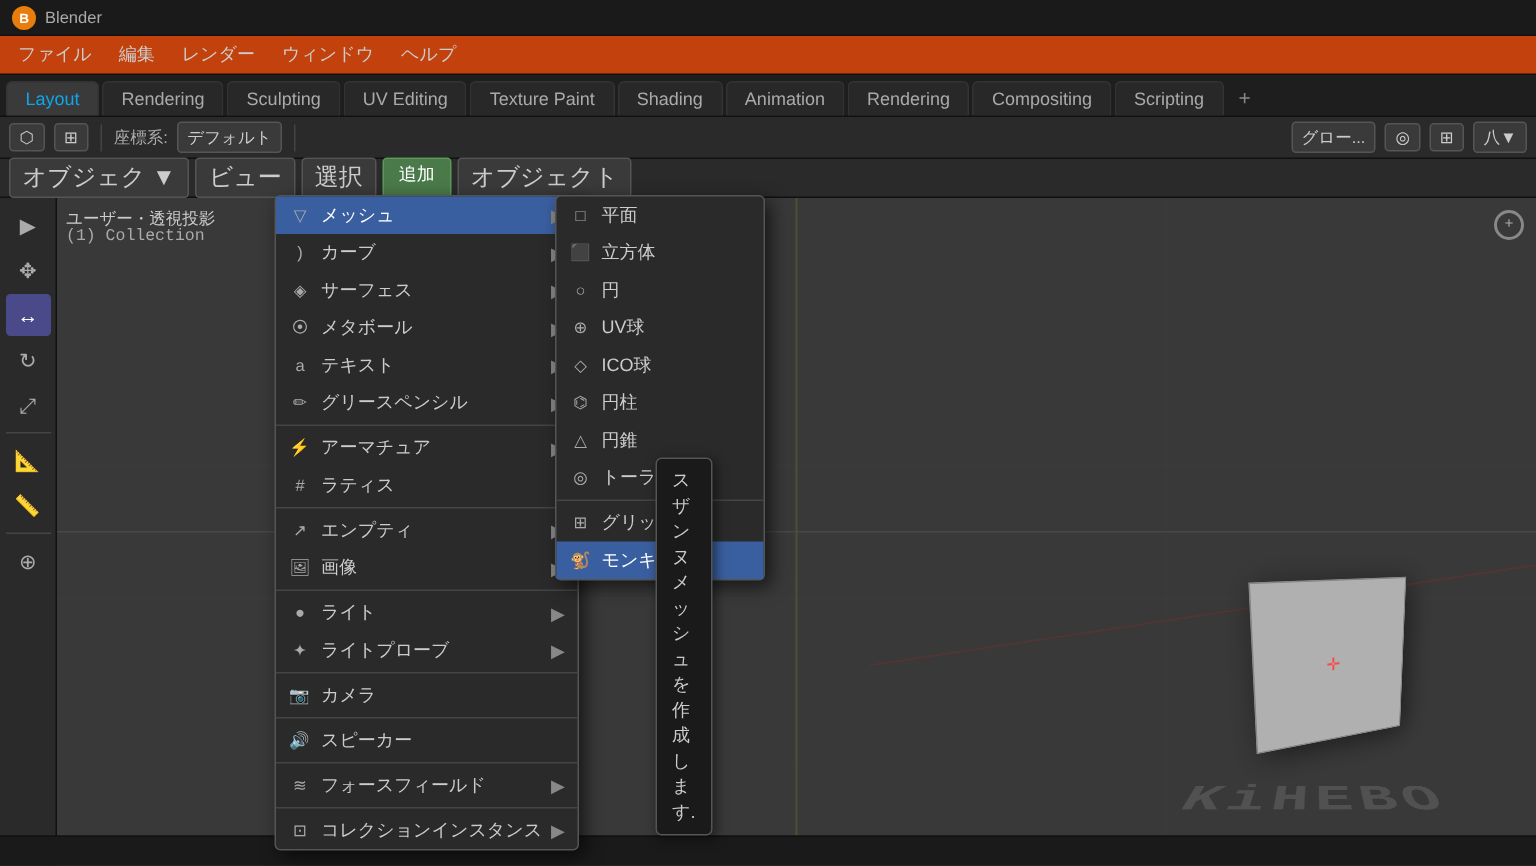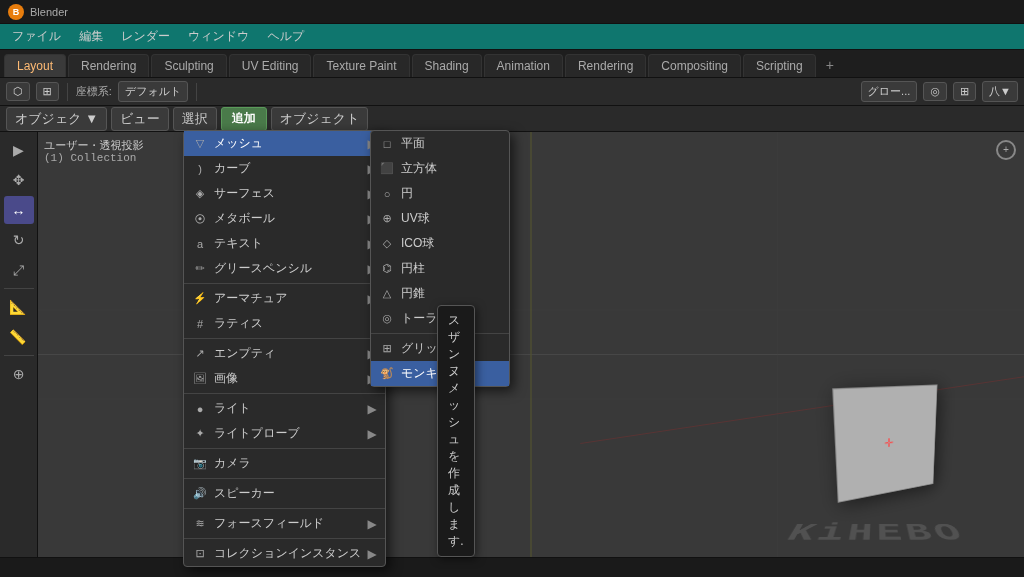--- a/index.html
+++ b/index.html
@@ -31,21 +31,21 @@
       font-size: 9px; font-weight: bold; color: white;
     }
     #titlebar .title-text {
       color: #aaa;
       font-size: 11px;
     }
 
     
     #menubar {
       height: 26px;
-      background: #0f766e;
+      background: #c2410c;
       display: flex;
       align-items: center;
       padding: 0 4px;
       gap: 2px;
       border-bottom: 1px solid #111;
     }
     .menu-item {
       padding: 3px 8px;
       cursor: pointer;
       border-radius: 3px;
@@ -68,21 +68,21 @@
       border-radius: 4px 4px 0 0;
       font-size: 12px;
       color: #aaa;
       background: #282828;
       margin-right: 2px;
       border: 1px solid #333;
       border-bottom: none;
     }
     .ws-tab.active {
       background: #3a3a3a;
-      color: #fdba74;
+      color: #0ea5e9;
     }
     .ws-tab-add {
       padding: 4px 8px;
       color: #888;
       cursor: pointer;
       font-size: 14px;
     }
 
     
     #toolbar-row {
@@ -115,31 +115,31 @@
       gap: 4px;
       border-bottom: 1px solid #111;
     }
     .header-btn {
       padding: 2px 8px;
       background: #3a3a3a;
       border: 1px solid #555;
       border-radius: 3px;
       color: #ccc;
       cursor: pointer;
-      font-size: 13px;
+      font-size: 16px;
     }
     .header-add-btn {
       padding: 2px 10px;
       background: #4a7a4a;
       border: 1px solid #5a9a5a;
       border-radius: 3px;
       color: #fff;
       cursor: pointer;
       font-size: 12px;
-      font-weight: bold;
+      font-weight: normal;
     }
 
     
     #main-area {
       display: flex;
       height: calc(577px - 24px - 26px - 28px - 26px - 28px);
       position: relative;
     }
 
     

